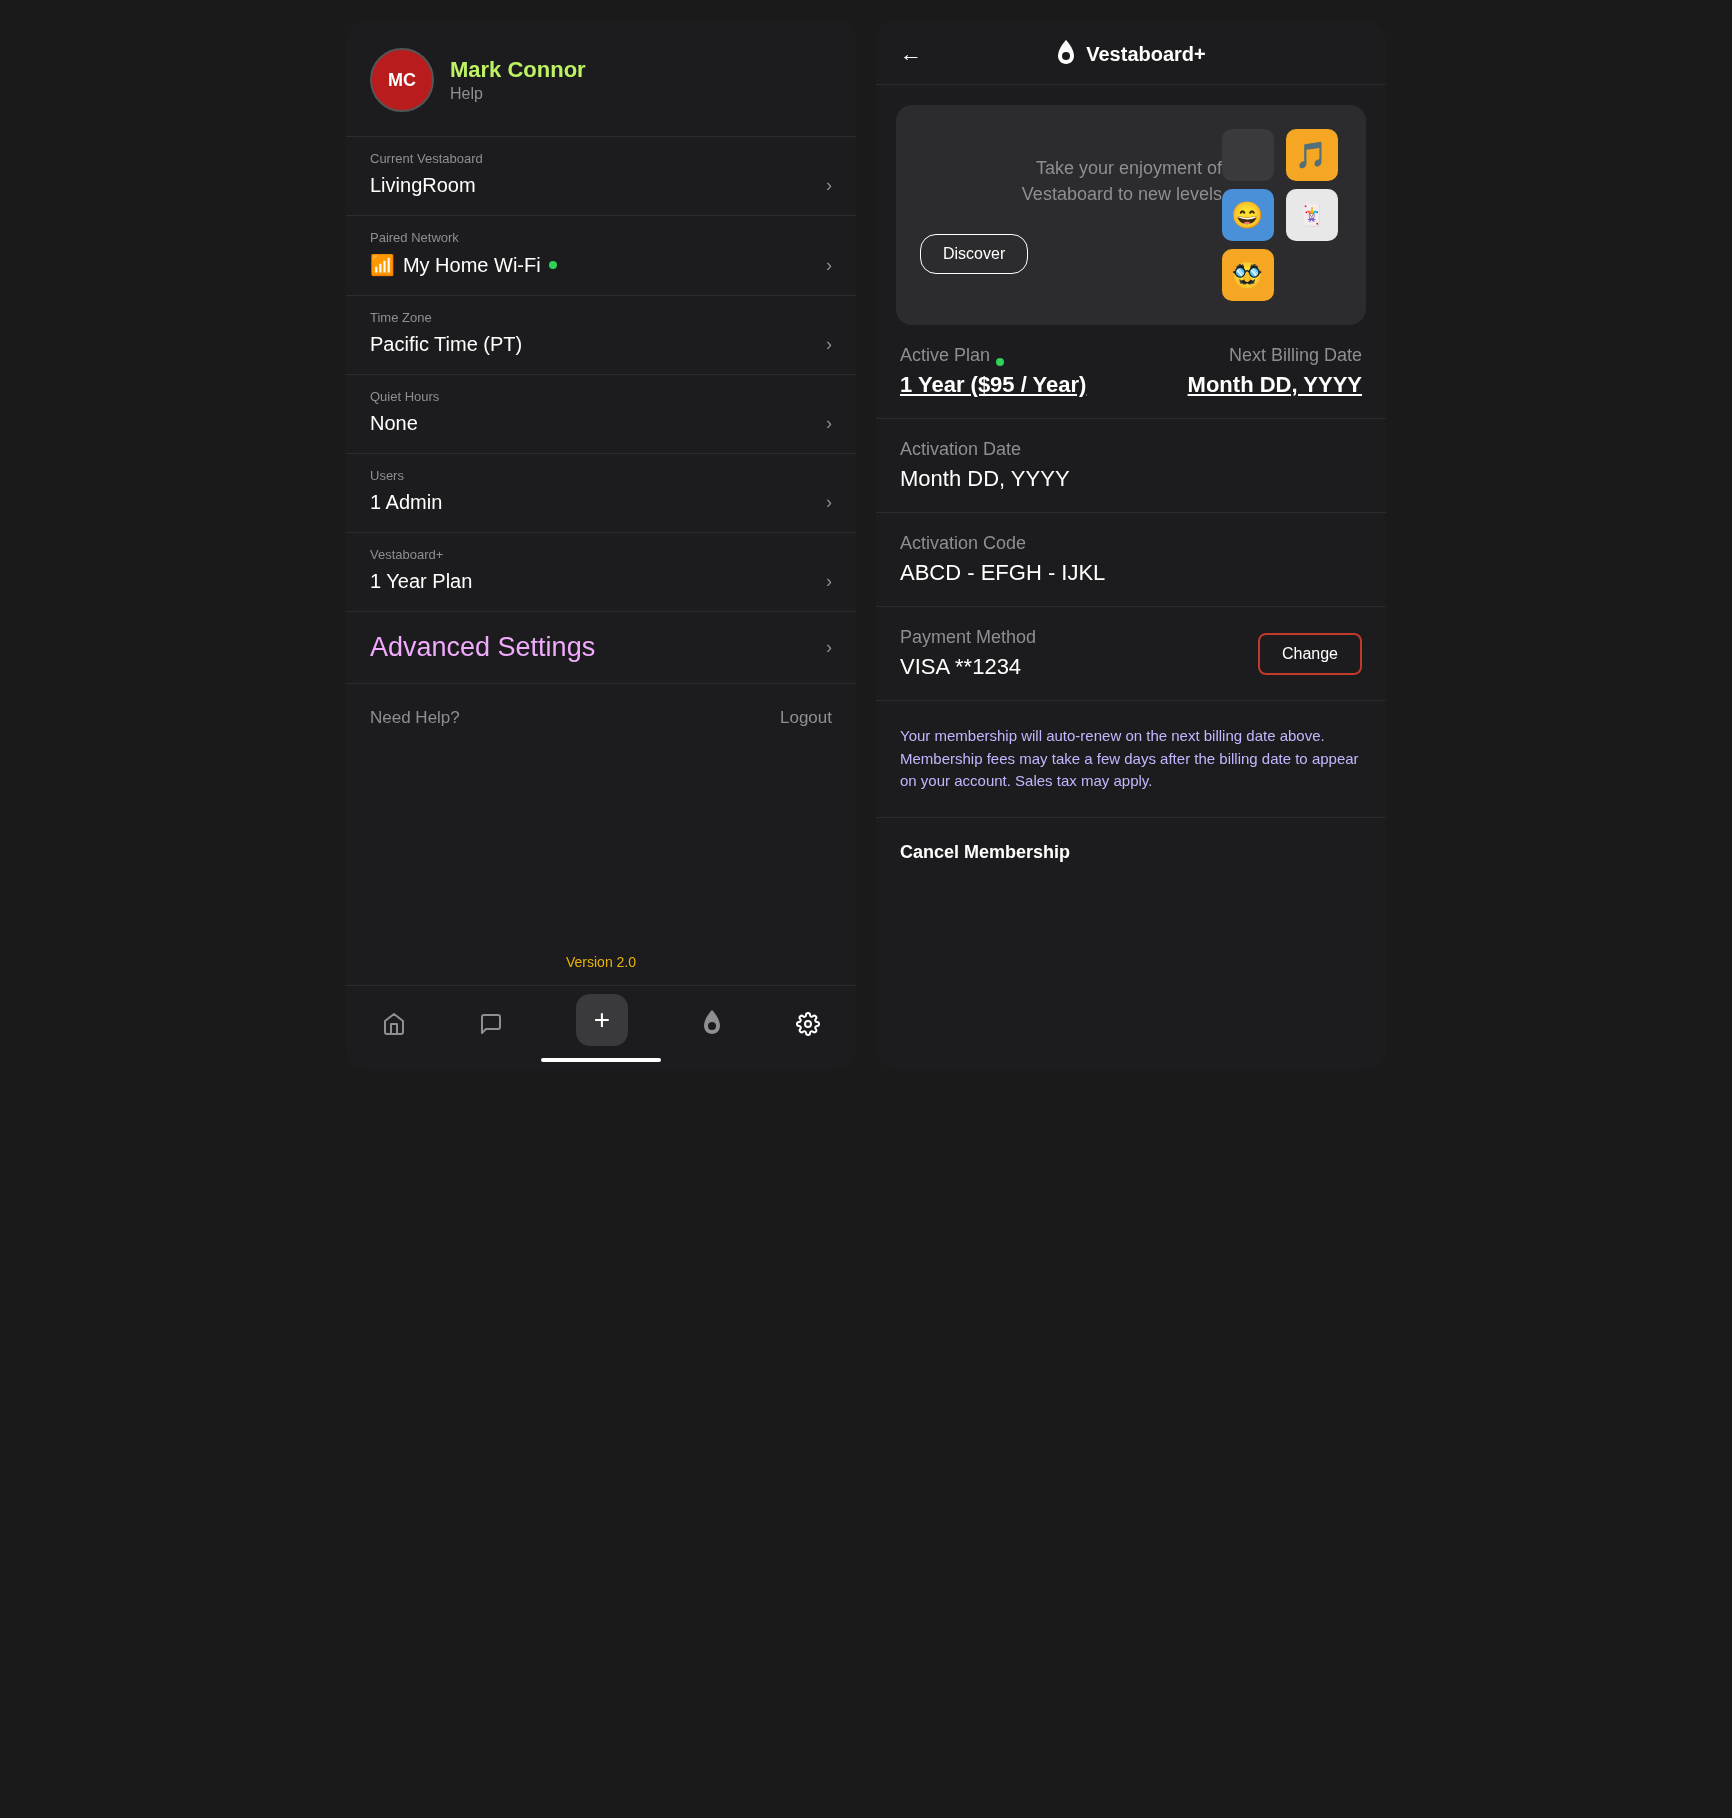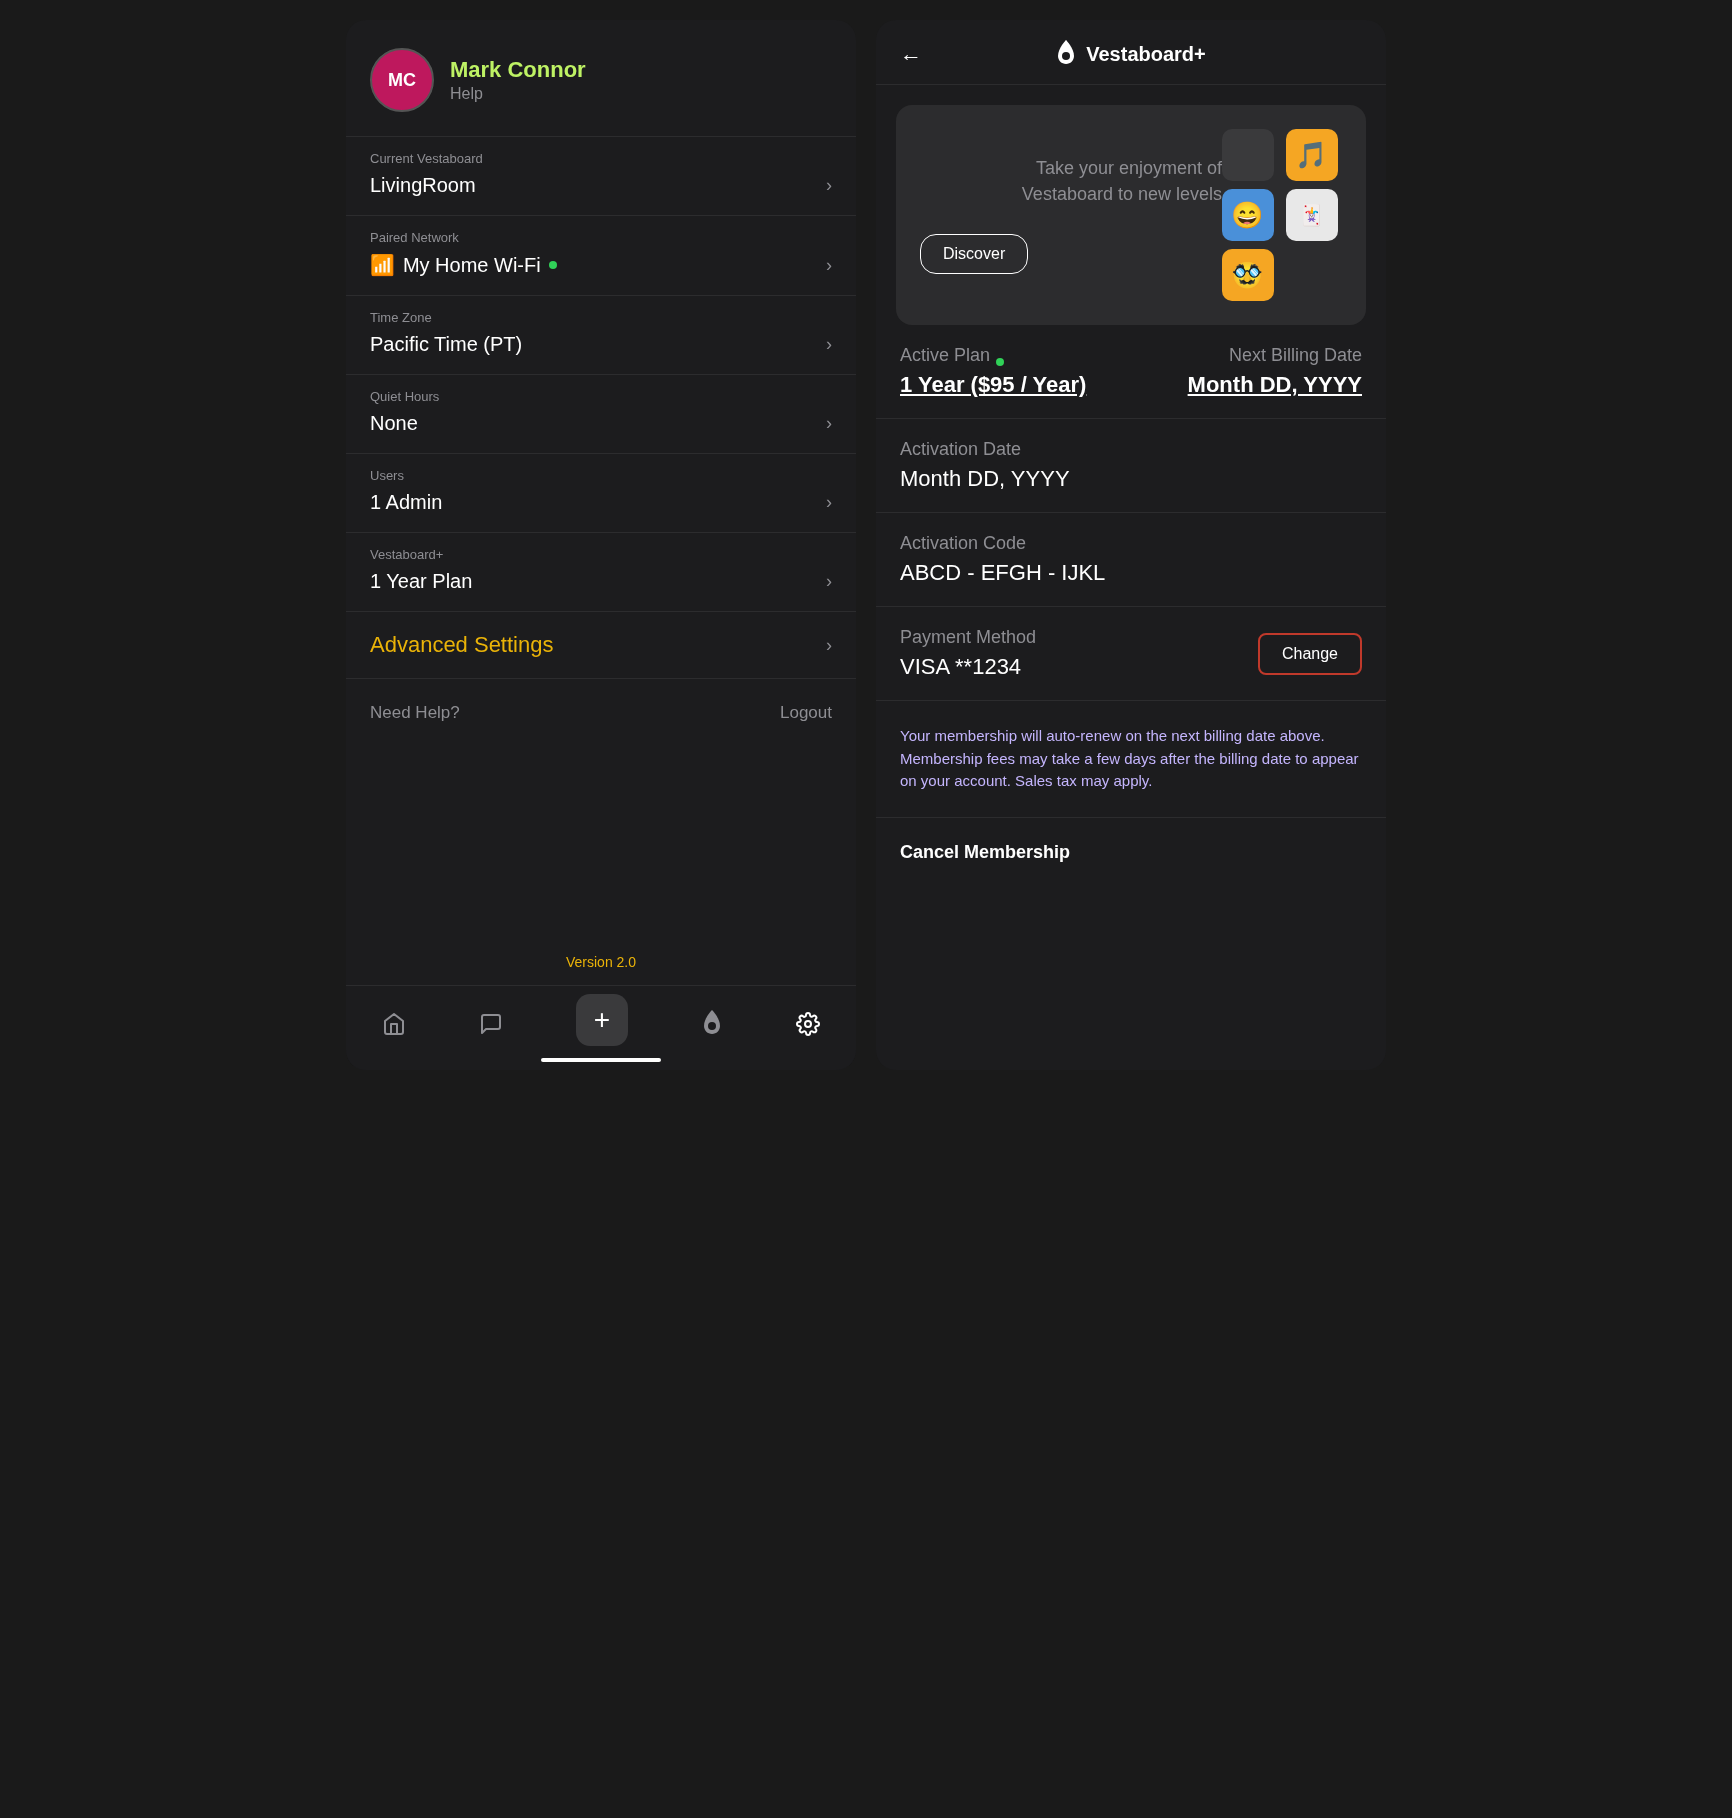--- a/index.html
+++ b/index.html
@@ -35,21 +35,21 @@
     }
 
     .avatar {
       width: 64px;
       height: 64px;
       border-radius: 50%;
       border: 2px solid #555;
       display: flex;
       align-items: center;
       justify-content: center;
-      background: #be185d;
+      background: #b91c1c;
       color: #fff;
       font-size: 18px;
       font-weight: 600;
       flex-shrink: 0;
     }
 
     .profile-info .name {
       color: #bef264;
       font-size: 22px;
       font-weight: 700;
@@ -106,22 +106,22 @@
       padding: 20px 24px;
     }
 
     .advanced-settings-row {
       display: flex;
       align-items: center;
       justify-content: space-between;
     }
 
     .advanced-settings-text {
-      color: #eab308;
-      font-size: 22px;
+      color: #f0abfc;
+      font-size: 27px;
       font-weight: 400;
     }
 
     .bottom-links {
       display: flex;
       justify-content: space-between;
       padding: 24px 24px;
     }
 
     .bottom-link {

